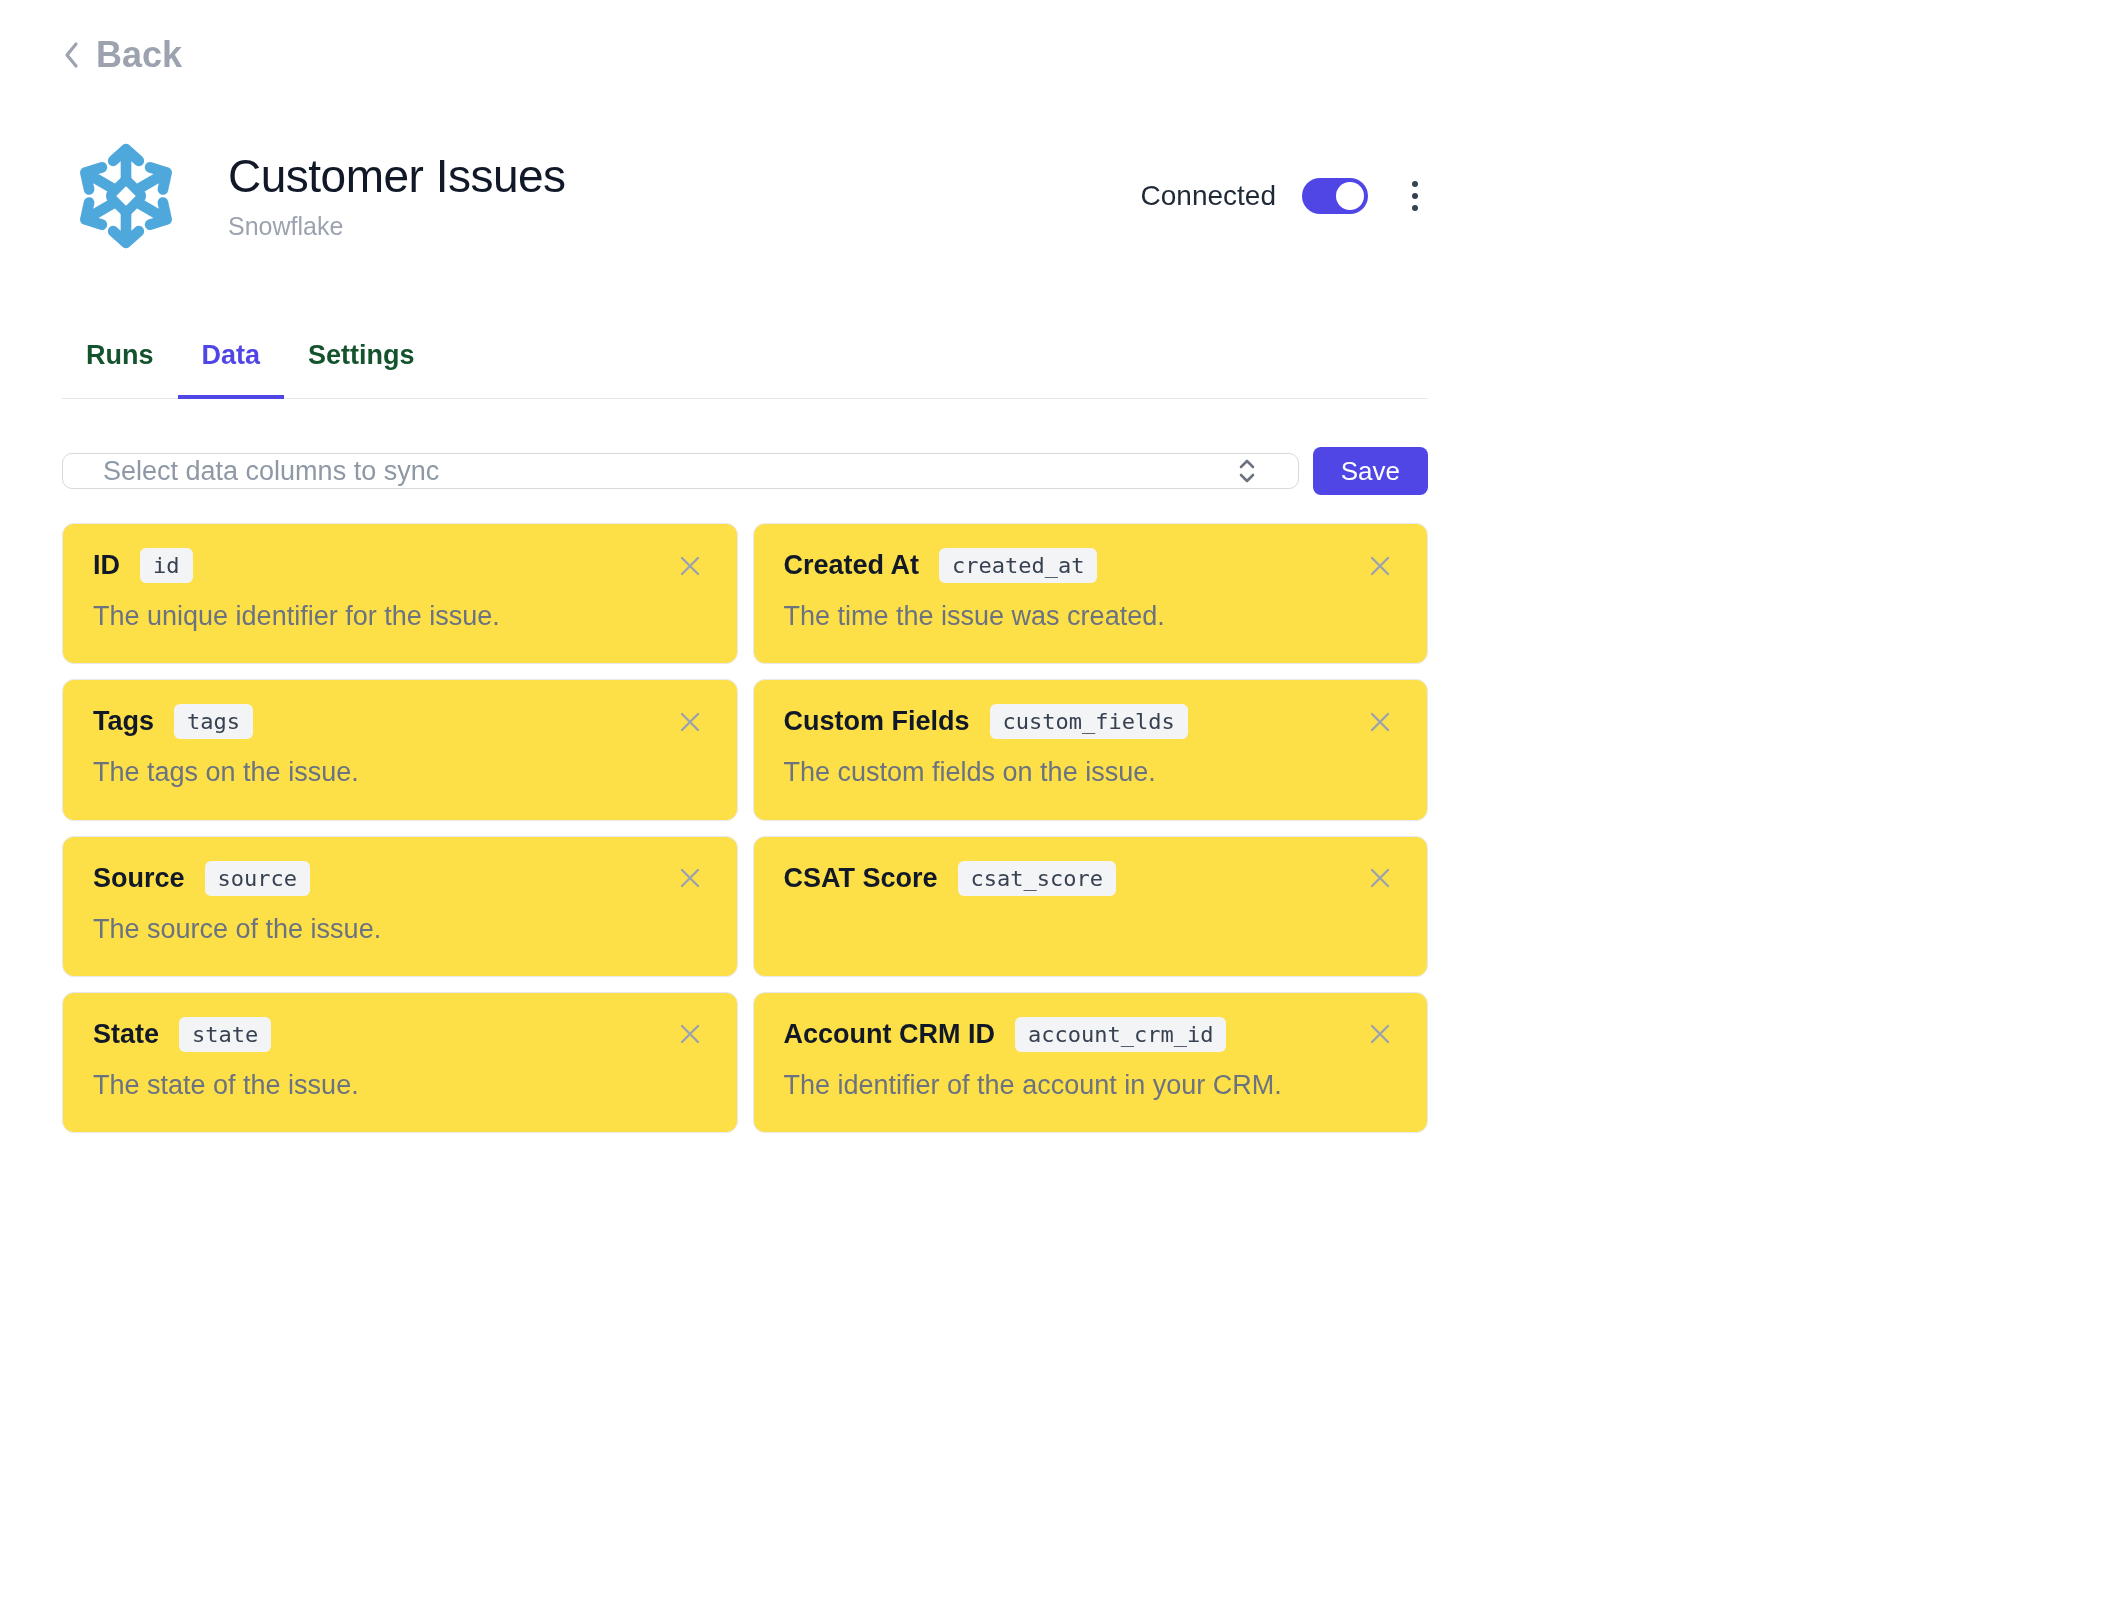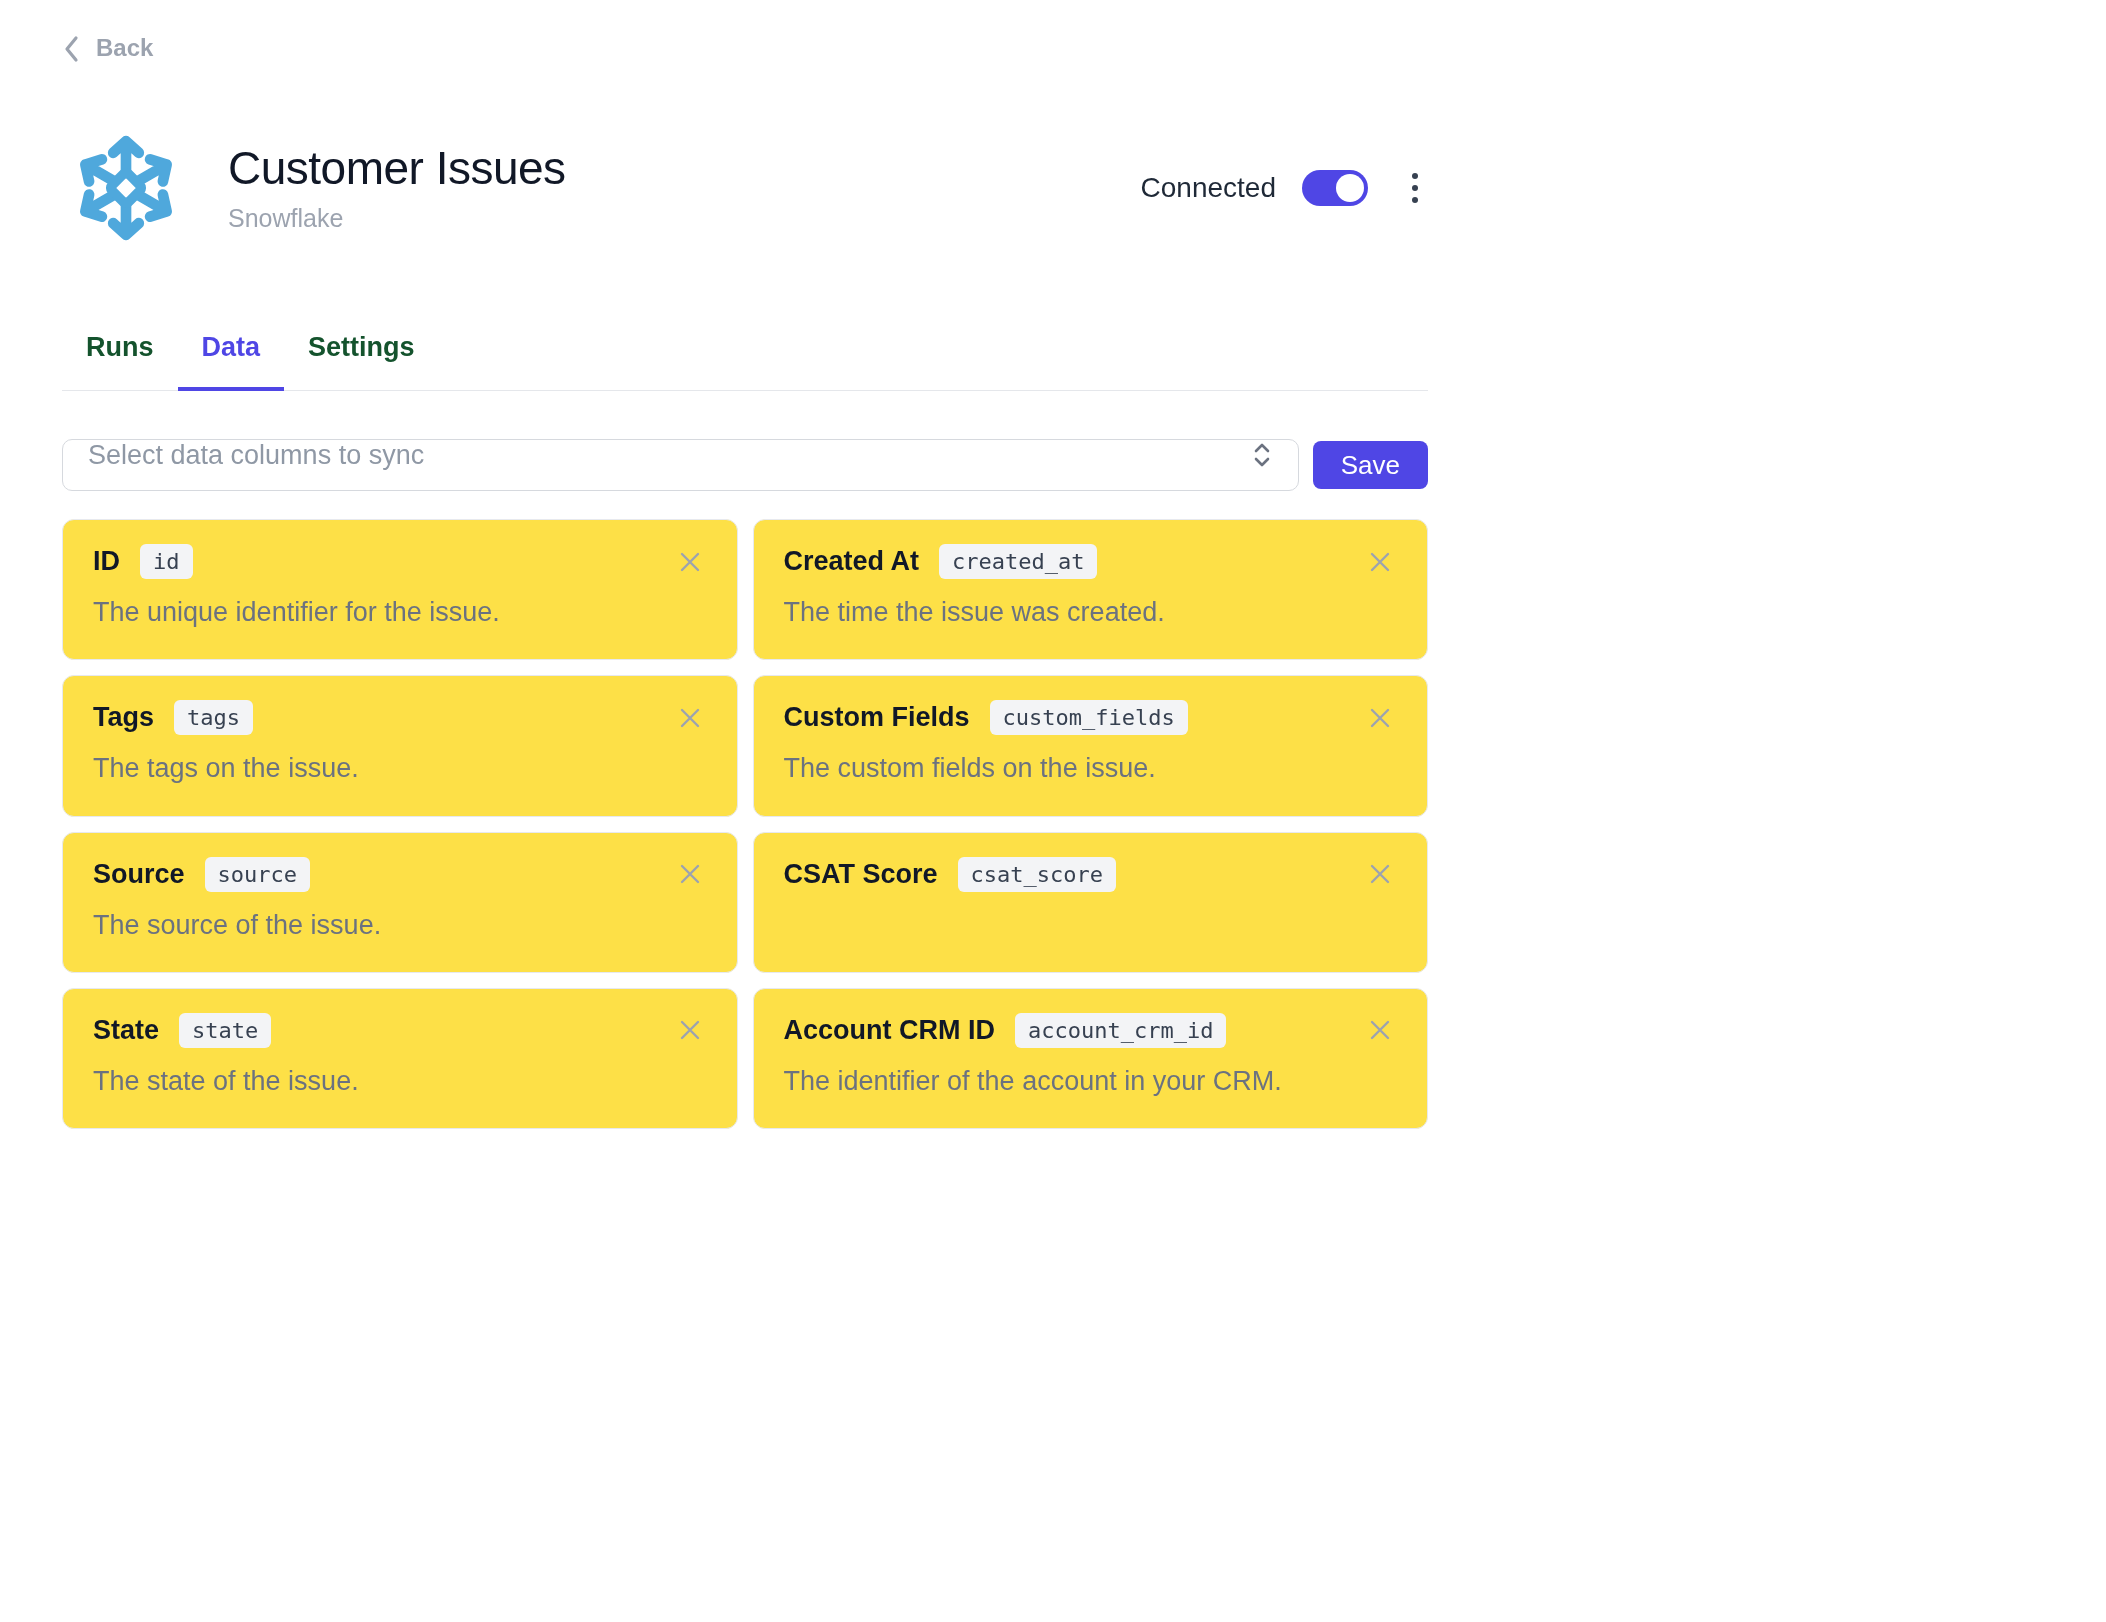--- a/index.html
+++ b/index.html
@@ -12,22 +12,22 @@
   }
   *{box-sizing:border-box}
   body{
     margin:0;background:#ffffff;color:var(--text);
     font-family:"Liberation Sans",sans-serif;
     width:2106px;min-height:1622px;
   }
   .content{padding:34px 0 60px 62px;width:1428px}
 
   
-  .back{display:inline-flex;align-items:flex-start;gap:16px;color:var(--faint);
-    font-size:24px;font-weight:600;cursor:pointer;background:none;border:none;padding:0}
+  .back{display:inline-flex;align-items:center;gap:16px;color:var(--faint);
+    font-size:36px;font-weight:600;cursor:pointer;background:none;border:none;padding:0}
   .back svg{display:block}
 
   
   .header{display:flex;align-items:center;margin-top:56px}
   .logo{width:128px;height:128px;color:var(--snowflake);flex:0 0 auto}
   .title-block{margin-left:38px}
   .title{font-size:46px;font-weight:500;letter-spacing:-0.5px;line-height:1.1}
   .subtitle{font-size:25px;color:var(--faint);margin-top:10px}
   .header-right{margin-left:auto;display:flex;align-items:center}
   .connected-label{font-size:28px;color:#1f2937}
@@ -39,22 +39,22 @@
   .kebab .dot{width:6px;height:6px;border-radius:50%;background:#374151}
 
   
   .tabs{display:flex;margin-top:80px;border-bottom:1px solid var(--border)}
   .tab{font-size:27px;font-weight:600;color:#14532d;padding:0 24px 24px;cursor:pointer;
     background:none;border:none;border-bottom:4px solid transparent;margin-bottom:-1px}
   .tab.active{color:var(--accent);border-bottom-color:var(--accent)}
 
   
   .sync-row{display:flex;align-items:center;margin-top:48px;gap:14px}
-  .select{flex:1;height:52px;border:1px solid #d6d9de;border-radius:10px;
-    display:flex;align-items:flex-start;padding:0 25px;cursor:pointer;background:#fff}
+  .select{flex:1;height:36px;border:1px solid #d6d9de;border-radius:10px;
+    display:flex;align-items:center;padding:0 40px;cursor:pointer;background:#fff}
   .select .placeholder{font-size:27px;color:#8f98a5}
   .select .caret{margin-left:auto;color:#6b7280;display:flex}
   .save{height:48px;padding:0 28px;background:var(--accent);color:#ffffff;border:none;
     border-radius:8px;font-size:26px;font-weight:500;cursor:pointer}
 
   
   .grid{display:grid;grid-template-columns:1fr 1fr;gap:15px;margin-top:28px}
   .card{border:1px solid #e7e9ee;border-radius:12px;padding:24px 30px 28px;background:#fde047}
   .card-head{display:flex;align-items:center;gap:20px}
   .card-title{font-size:27px;font-weight:700;color:#111827;white-space:nowrap}

